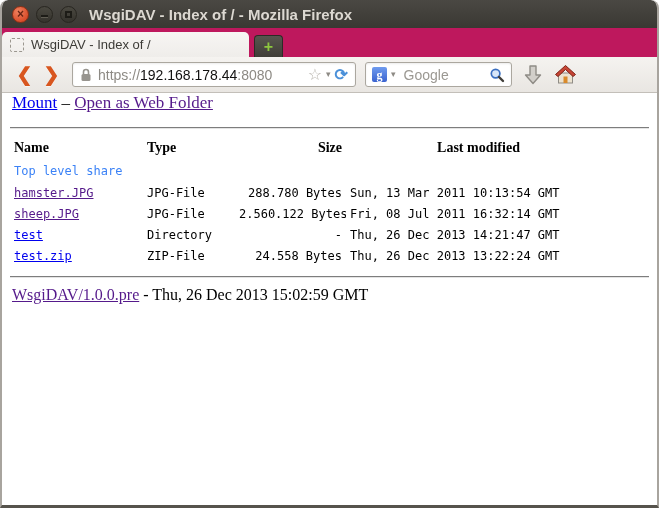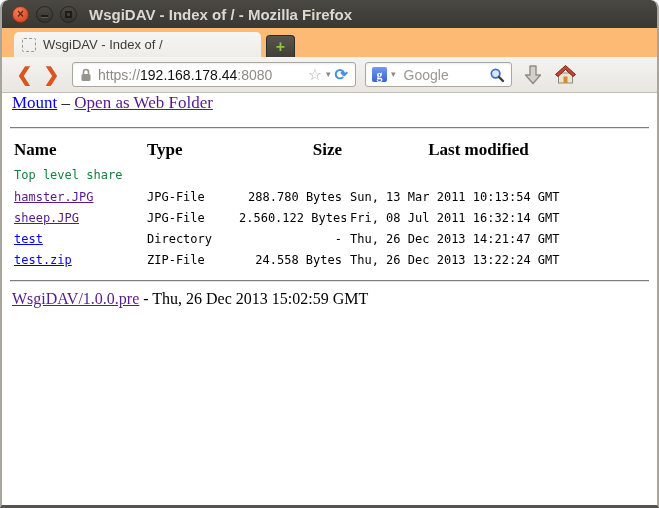--- a/index.html
+++ b/index.html
@@ -16,21 +16,21 @@
     display:flex;align-items:center;justify-content:center;flex:0 0 auto;cursor:default;}
   .btn-close{background:radial-gradient(circle at 35% 30%,#f0825f,#da4e2c 70%);
     border:1px solid #8f3015;color:#6b2414;font-size:12px;font-weight:bold;line-height:1;padding-bottom:1px;}
   .btn-min,.btn-max{background:linear-gradient(#4a4840,#35332d);border:1px solid #282620;position:relative;}
   .btn-min::after{content:"";position:absolute;left:4px;right:4px;bottom:4px;height:2px;
     background:#1d1c17;border-bottom:1px solid #5f5c52;}
   .btn-max::after{content:"";position:absolute;left:4px;right:4px;top:4px;bottom:4px;border:2px solid #1d1c17;}
   .window-title{color:#dcd8d1;font-weight:bold;font-size:15px;margin-left:5px;white-space:nowrap;}
 
   
-  .tabbar{flex:0 0 29px;height:29px;background:#fdba74;display:flex;align-items:flex-end;padding-left:12px;}
+  .tabbar{flex:0 0 29px;height:29px;background:#be185d;display:flex;align-items:flex-end;padding-left:0;}
   .tab{width:247px;height:25px;background:linear-gradient(#f7f5f3,#efedea);border-radius:5px 5px 0 0;
     display:flex;align-items:center;padding:0 8px;box-sizing:border-box;}
   .tab-favicon{width:12px;height:12px;border:1px dashed #9b978f;border-radius:2px;margin-right:7px;flex:0 0 auto;}
   .tab-label{font-size:13px;color:#3c3b37;white-space:nowrap;overflow:hidden;}
   .newtab{width:27px;height:21px;margin-left:5px;background:linear-gradient(#57554e,#403e38);
     border:1px solid #2d2b26;border-bottom:none;border-radius:4px 4px 0 0;color:#8dc63f;
     font-size:16px;font-weight:bold;display:flex;align-items:center;justify-content:center;line-height:1;}
 
   
   .toolbar{flex:0 0 35px;height:35px;background:linear-gradient(#f5f3f0,#e9e6e2);
@@ -56,26 +56,26 @@
 
   
   .content{flex:1;background:#fff;padding:0 8px;font-family:"Liberation Serif",serif;color:#000;overflow:hidden;}
   .page-title{font-size:32px;font-weight:bold;margin:22px 0 20px 2px;letter-spacing:.5px;}
   .nav-line{font-size:17px;margin:0 0 14px 2px;}
   a.link{color:#0000EE;}
   a.visited{color:#551A8B;}
   hr{border:0;border-top:1px solid #7d7d7d;border-bottom:1px solid #e4e4e4;height:0;margin:10px 0 8px 0;}
 
   table{border-collapse:collapse;table-layout:fixed;width:601px;margin-top:2px;}
-  th{font-family:"Liberation Serif",serif;font-size:17px;font-weight:bold;padding:3px 4px 5px 4px;white-space:nowrap;}
+  th{font-family:"Liberation Serif",serif;font-size:14px;font-weight:bold;padding:3px 4px 5px 4px;white-space:nowrap;}
   .h-name,.h-type{text-align:left;}
   .h-size{text-align:right;}
   .h-mod{text-align:center;}
   td{font-family:"DejaVu Sans Mono",monospace;font-size:12px;height:21px;padding:0 4px;white-space:nowrap;overflow:hidden;}
-  .note-cell{font-size:12px;color:#15803d;height:19px;padding-bottom:2px;}
+  .note-cell{font-size:12px;color:#3b82f6;height:19px;padding-bottom:2px;}
   .c-size{text-align:right;}
   .c-mod{}
 
   .footer-auth{font-size:17px;margin:13px 0 16px 2px;}
   .footer-server{font-size:16px;margin:0 0 0 2px;}
 </style>
 </head>
 <body>
 
 <div class="window">

